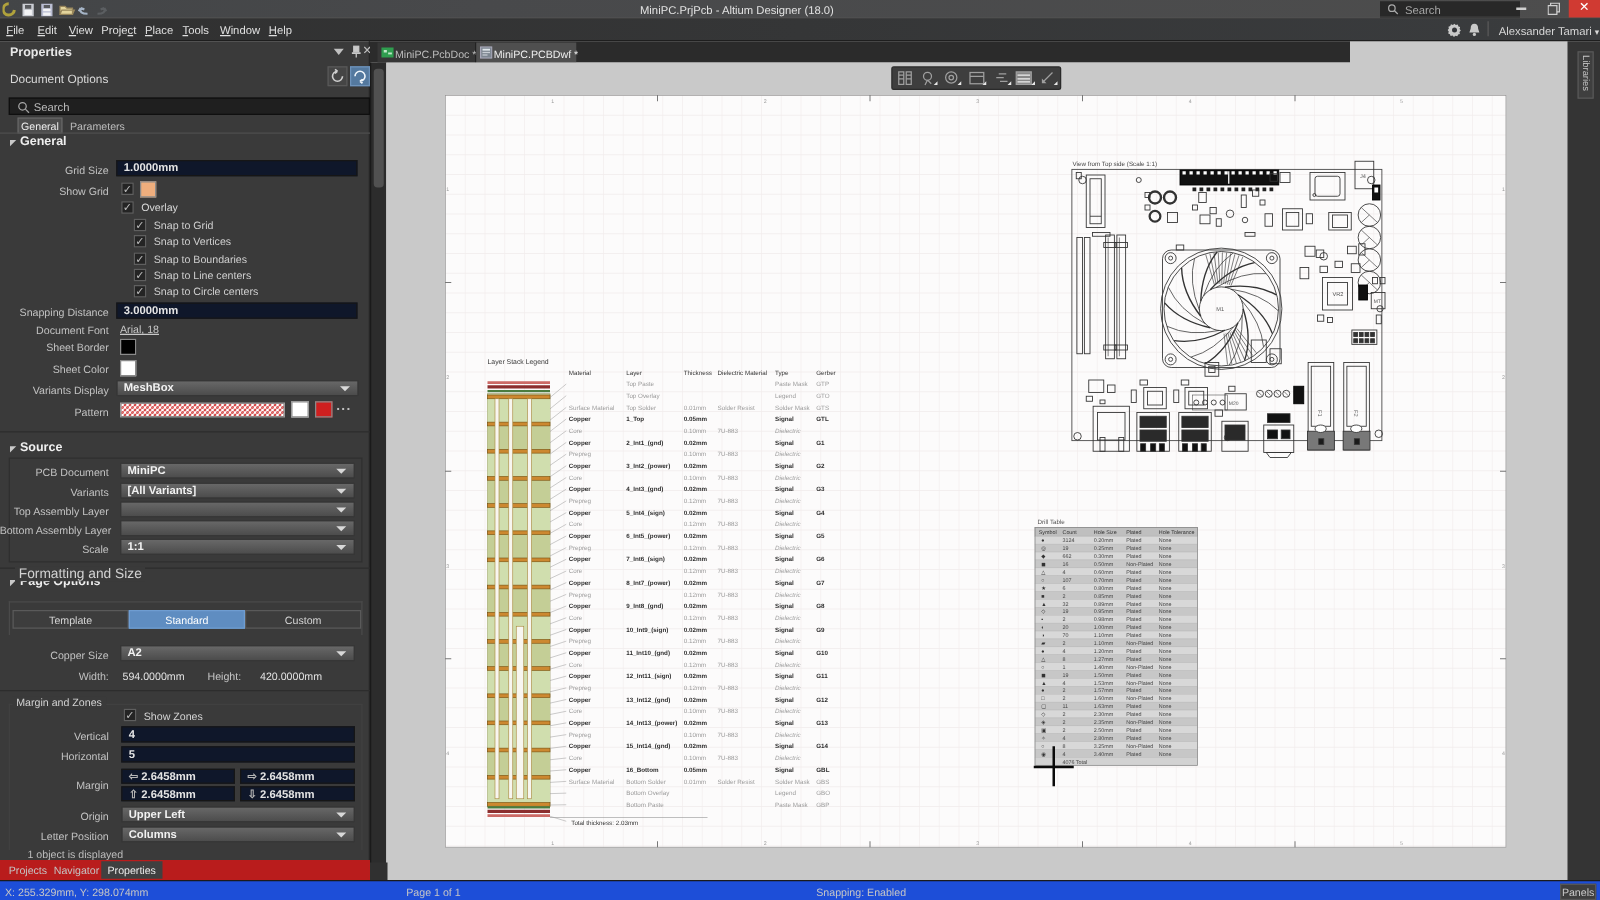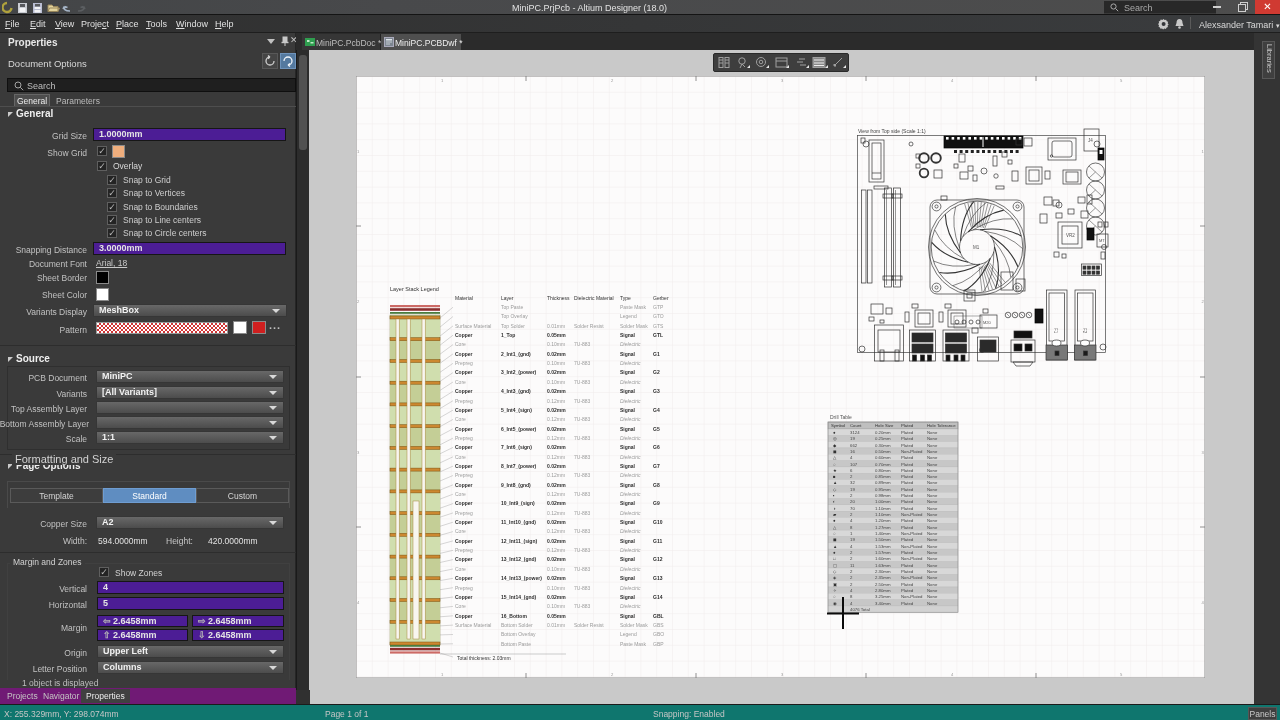--- a/index.html
+++ b/index.html
@@ -1,19 +1,19 @@
 <!DOCTYPE html>
 <html><head><meta charset="utf-8">
 <style>
 *{margin:0;padding:0;box-sizing:border-box;}
 html,body{width:1280px;height:720px;overflow:hidden;}
 body{font-family:"Liberation Sans",sans-serif;background:#c9c9c9;position:relative;}
 .abs{position:absolute;}
 .lbl{position:absolute;font-size:8.5px;color:#c2c2c2;text-align:right;white-space:nowrap;}
-.inp{position:absolute;background:#4c1d95;border:1px solid #161616;color:#e4e4e4;font-size:9px;font-weight:bold;line-height:11px;padding-left:5px;white-space:nowrap;}
+.inp{position:absolute;background:#0f172a;border:1px solid #161616;color:#e4e4e4;font-size:9px;font-weight:bold;line-height:11px;padding-left:5px;white-space:nowrap;}
 .drop{position:absolute;background:linear-gradient(#686868,#4c4c4c);border:1px solid #363636;color:#f2f2f2;font-size:9px;font-weight:bold;line-height:11px;padding-left:5px;white-space:nowrap;border-radius:1px;}
 .drop:after{content:"";position:absolute;right:6px;top:4px;border-left:4px solid transparent;border-right:4px solid transparent;border-top:4px solid #d8d8d8;}
 .chk{position:absolute;width:10px;height:10px;background:#242424;border:1px solid #5f5f5f;color:#b8b8b8;font-size:9px;line-height:9px;text-align:center;}
 .sect{position:absolute;font-size:10px;font-weight:bold;color:#efefef;white-space:nowrap;}
 .sw{position:absolute;border:1px solid #8a8a8a;}
 </style></head><body>
 
 <div class="abs" style="left:0;top:0;width:1280px;height:15px;background:linear-gradient(90deg,#434547 0%,#48494b 30%,#4d4d4d 100%);border-bottom:1px solid #141414;">
 
   <svg class="abs" style="left:2px;top:1px;" width="90" height="13" viewBox="0 0 90 13">
@@ -172,27 +172,27 @@
     <div class="inp" style="left:192px;top:596px;width:92px;height:12px;line-height:10px;"><span style="color:#b5b5b5;font-size:9px;">⇩</span> 2.6458mm</div>
     <div class="lbl" style="right:208px;top:615px;">Origin</div>
     <div class="drop" style="left:97px;top:612px;width:187px;height:13px;line-height:11px;">Upper Left</div>
     <div class="lbl" style="right:208px;top:631px;">Letter Position</div>
     <div class="drop" style="left:97px;top:628px;width:187px;height:13px;line-height:11px;">Columns</div>
     <div class="abs" style="left:5px;top:645px;font-size:8.5px;color:#bdbdbd;margin-left:17px;">1 object is displayed</div>
   </div>
 <div class="abs" style="left:296px;top:50px;width:13px;height:654px;background:#2c2c2c;border-left:1px solid #1a1a1a;">
     <div class="abs" style="left:2px;top:5px;width:8px;height:95px;background:#515151;border-radius:3px;"></div>
   </div>
-<div class="abs" style="left:0;top:688px;width:296px;height:16px;background:#701a75;">
+<div class="abs" style="left:0;top:688px;width:296px;height:16px;background:#b91c1c;">
 <div class="abs" style="left:2px;top:1px;padding:0 5px;font-size:8.5px;line-height:14px;color:#c4c4c4;">Projects</div>
 <div class="abs" style="left:38px;top:1px;padding:0 5px;font-size:8.5px;line-height:14px;color:#c4c4c4;">Navigator</div>
 <div class="abs" style="left:81px;top:1px;padding:0 5px;font-size:8.5px;line-height:14px;color:#ececec;background:#404040;">Properties</div>
 </div>
 
-<div class="abs" style="left:296px;top:33px;width:984px;height:17px;background:#2b2b2b;">
+<div class="abs" style="left:296px;top:33px;width:784px;height:17px;background:#2b2b2b;">
   <div class="abs" style="left:6px;top:1px;width:79px;height:16px;background:#363636;border-right:1px solid #222;">
     <svg class="abs" style="left:3px;top:3px" width="10" height="10" viewBox="0 0 10 10">
         <rect x="0" y="1" width="10" height="8" fill="#2f9e4f"></rect>
         <rect x="2" y="3" width="2.5" height="2" fill="#bfe8c8"></rect>
         <rect x="5.5" y="5" width="3" height="1.5" fill="#bfe8c8"></rect>
       </svg>
     <div class="abs" style="left:14px;top:3.5px;font-size:8.5px;color:#bdbdbd;white-space:nowrap;">MiniPC.PcbDoc *</div>
   </div>
   <div class="abs" style="left:85px;top:1px;width:80px;height:16px;background:#4f4f4f;">
     <svg class="abs" style="left:3px;top:3px" width="10" height="10" viewBox="0 0 10 10">
@@ -954,18 +954,18 @@
     <text x="571" y="528.54" font-size="4.3" fill="#444">None</text>
     <rect x="472" y="529.96" width="130" height="6.3" fill="#d2d2d2" stroke="#b2b2b2" stroke-width="0.3"></rect>
     <text x="494" y="534.86" font-size="4.3" fill="#444">4076 Total</text>
     <rect x="472" y="346" width="130" height="190.26" fill="none" stroke="#8a8a8a" stroke-width="0.6"></rect>
     <g stroke="#0a0a0a" stroke-width="2">
       <line x1="471" y1="537.5" x2="503" y2="537.5"></line>
       <line x1="487" y1="521" x2="487" y2="553"></line>
     </g>
   </svg>
 
-<div class="abs" style="left:0;top:704px;width:1280px;height:16px;background:#0f766e;border-top:1px solid #1b1b1b;">
+<div class="abs" style="left:0;top:704px;width:1280px;height:16px;background:#1d4ed8;border-top:1px solid #1b1b1b;">
   <div class="abs" style="left:4px;top:3.5px;font-size:8.5px;color:#c6c6c6;">X: 255.329mm, Y: 298.074mm</div>
   <div class="abs" style="left:325px;top:3.5px;font-size:8.5px;color:#c6c6c6;">Page 1 of 1</div>
   <div class="abs" style="left:653px;top:3.5px;font-size:8.5px;color:#c6c6c6;">Snapping: Enabled</div>
   <div class="abs" style="left:1248px;top:1.5px;width:29px;height:13px;background:#3e3e3e;border:1px solid #565656;color:#c9c9c9;font-size:8.5px;text-align:center;line-height:12px;">Panels</div>
 </div>
 
 </body></html>

